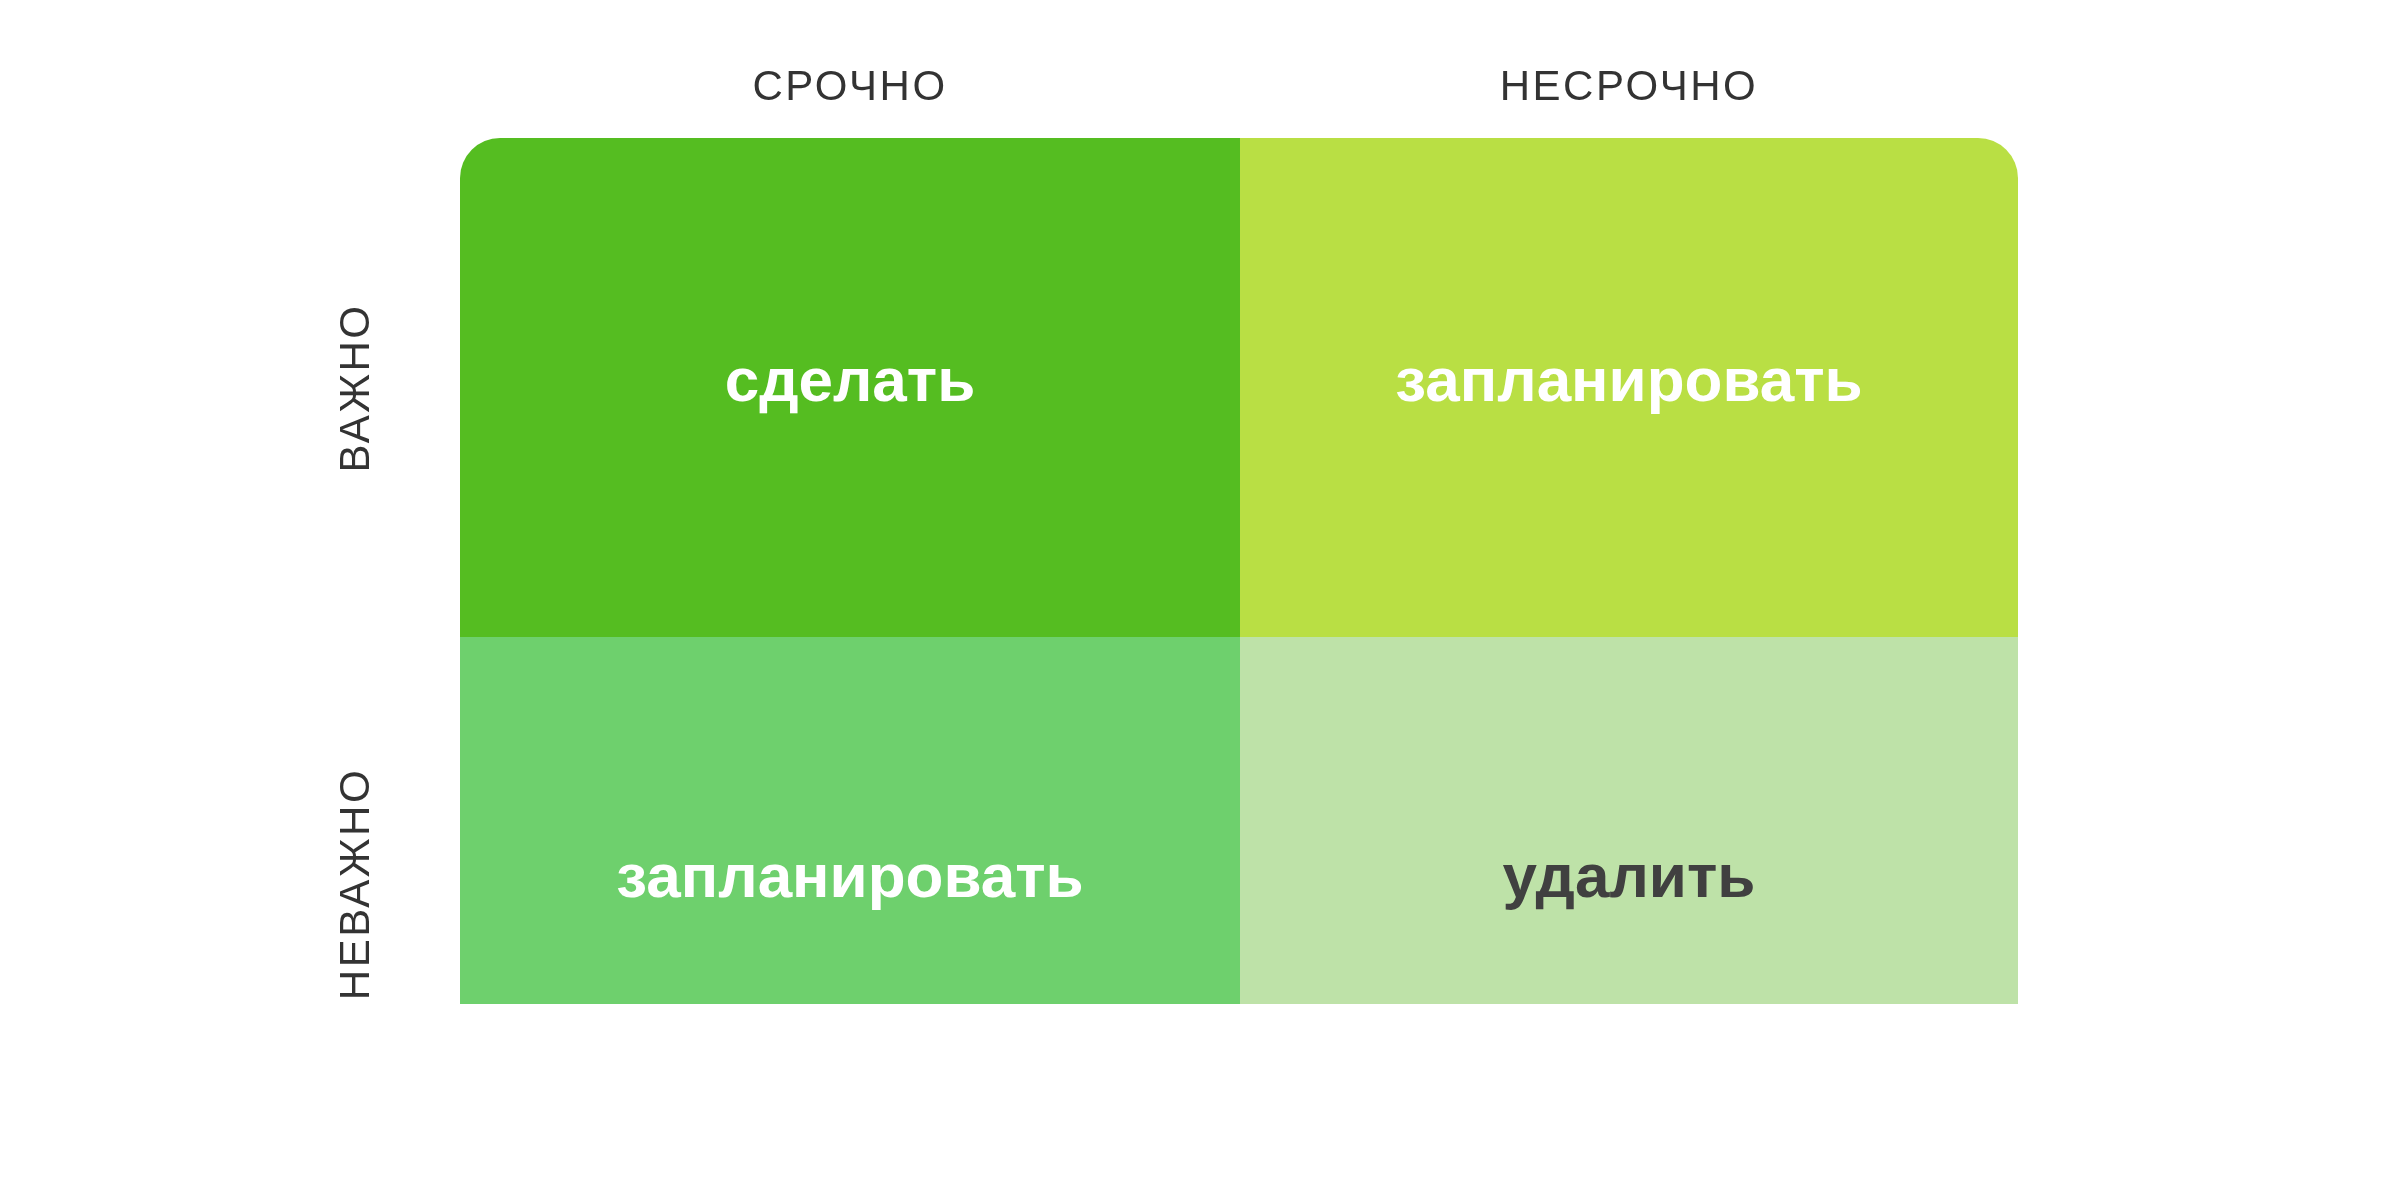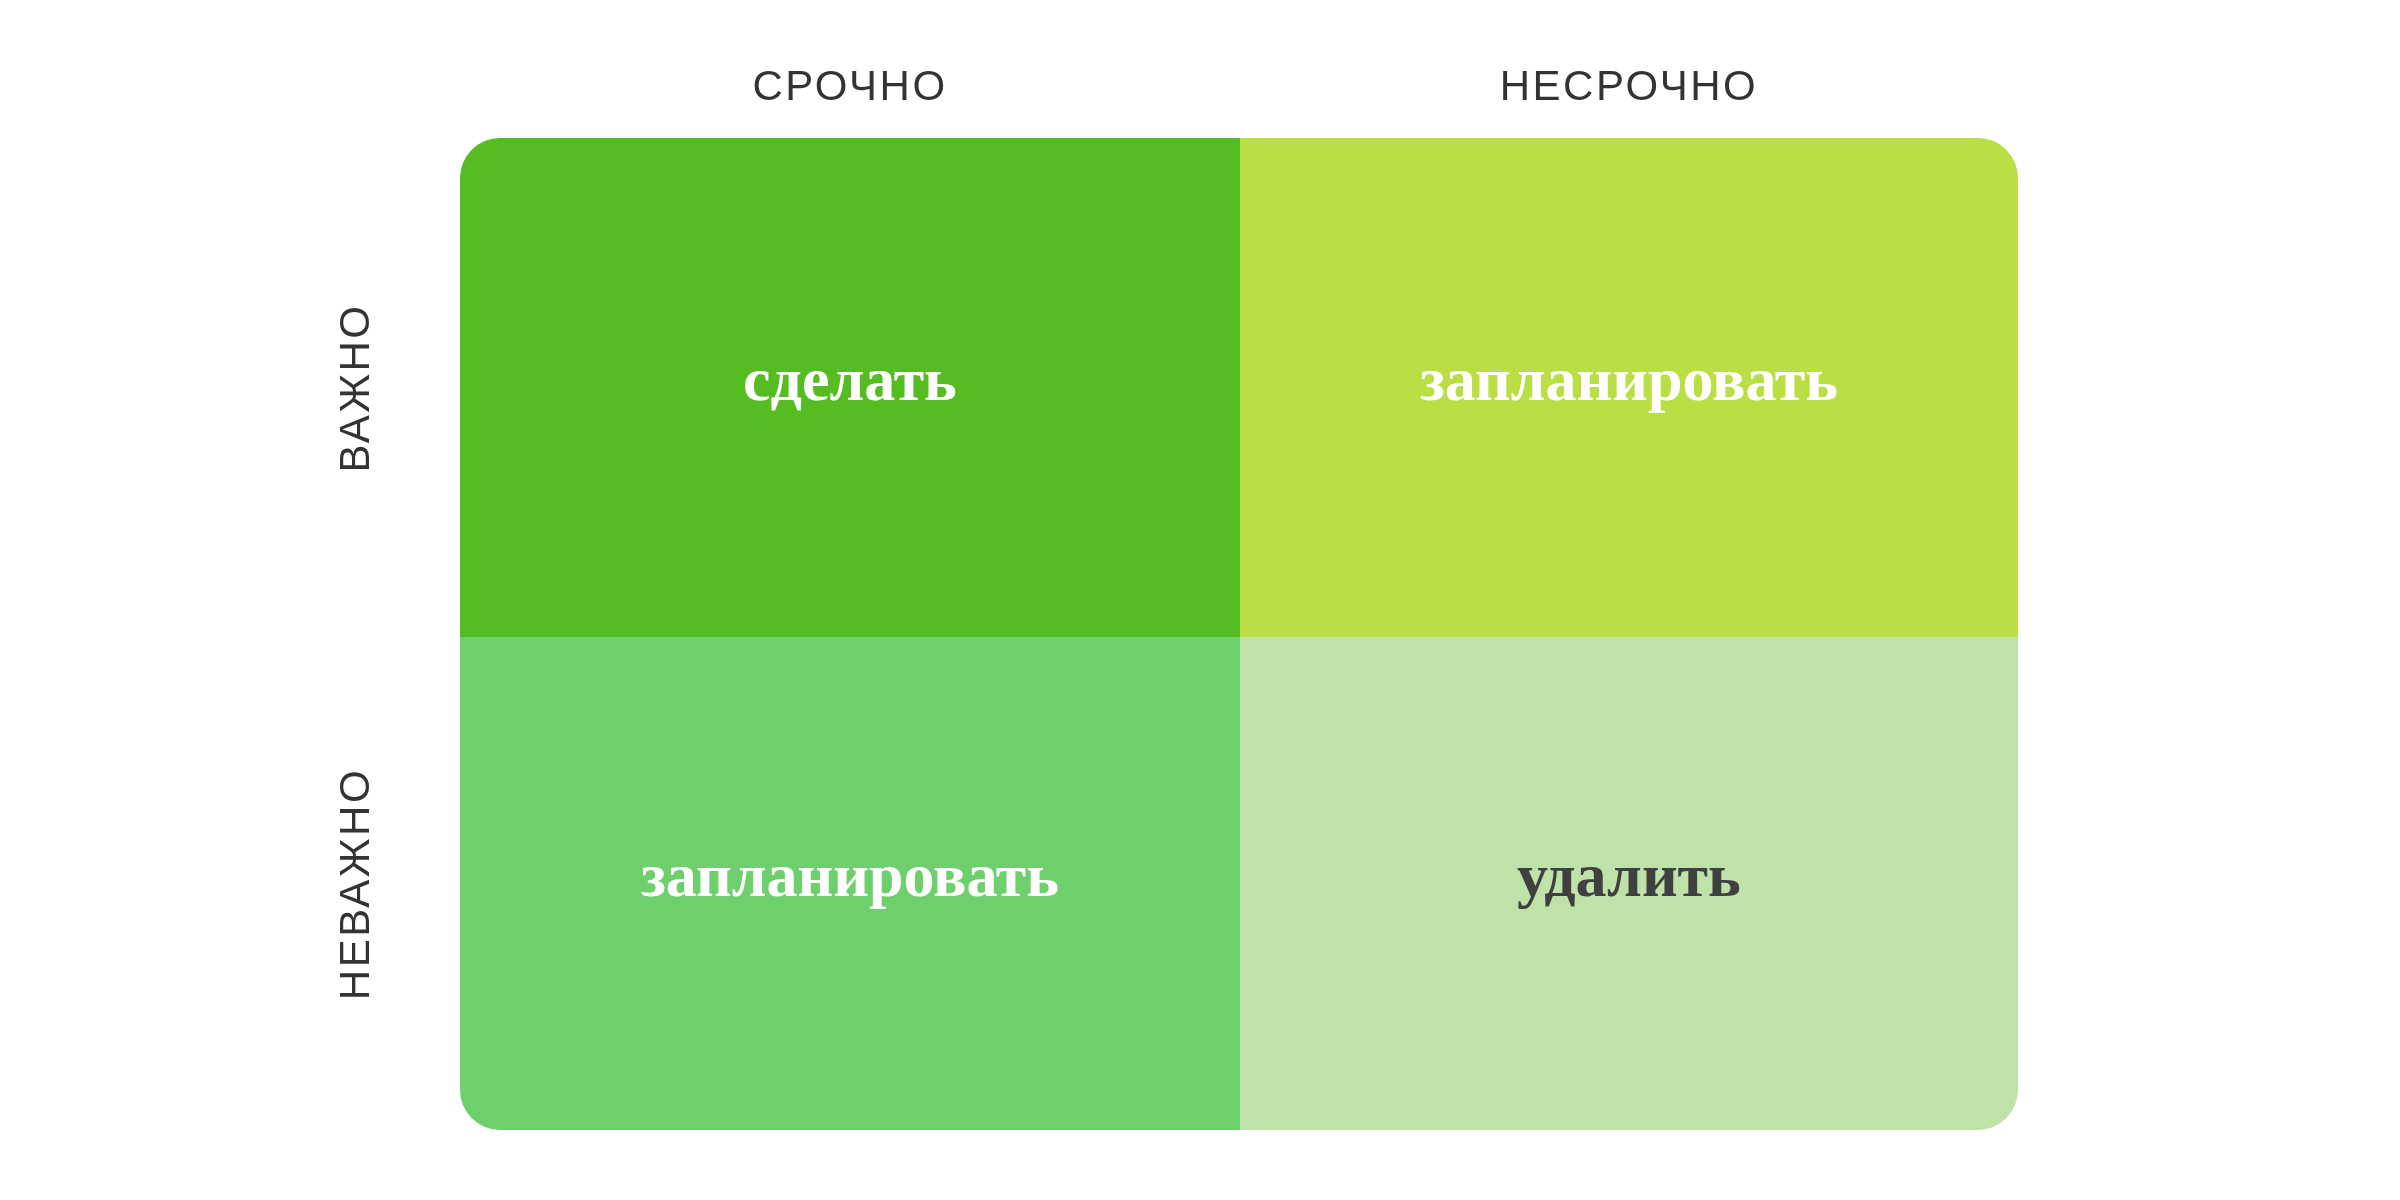--- a/index.html
+++ b/index.html
@@ -9,21 +9,21 @@
     background: #ffffff;
   }
   body {
     font-family: "Liberation Sans", sans-serif;
     -webkit-font-smoothing: antialiased;
   }
 
   #stage {
     position: relative;
     width: 2400px;
-    height: 1200px;
+    height: 1004px;
     background: #ffffff;
     overflow: hidden;
   }
 
   
   .col-header {
     position: absolute;
     top: 58px;
     height: 56px;
     line-height: 56px;
@@ -63,21 +63,20 @@
     position: absolute;
     left: 460px;
     top: 138px;
     width: 1558px;
     height: 992px;
     border-radius: 40px;
     overflow: hidden;
     display: grid;
     grid-template-columns: 780px 778px;
     grid-template-rows: 499px 493px;
-    font-family: Liberation Serif, serif;
   }
 
   .quadrant {
     position: relative;
     display: flex;
     align-items: center;
     justify-content: center;
   }
   .quadrant-label {
     font-size: 62px;

